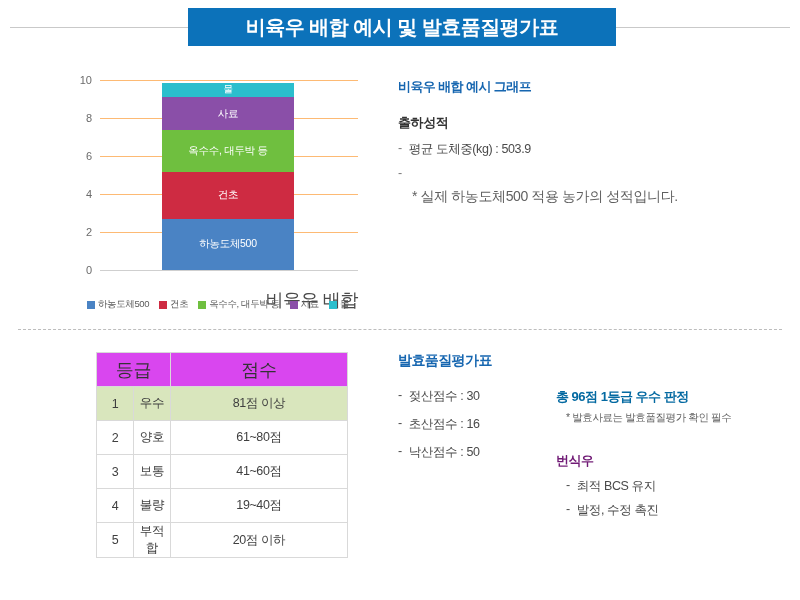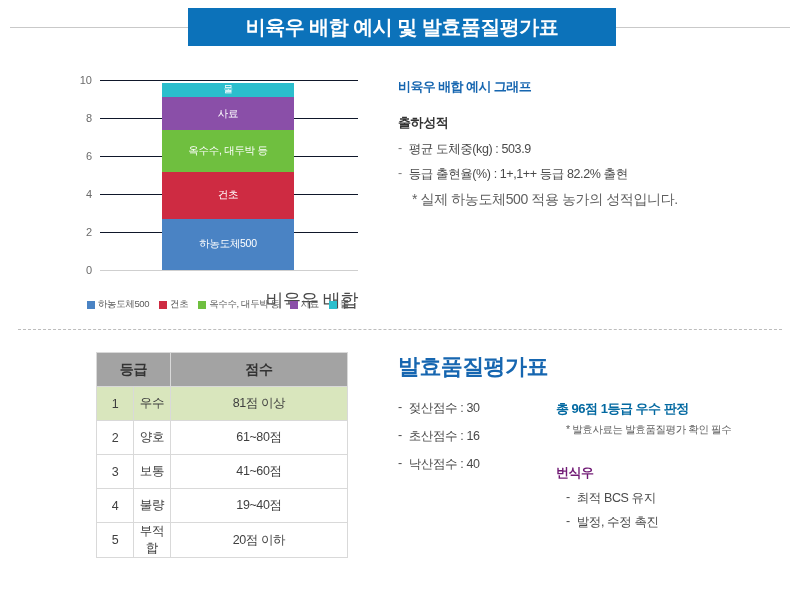--- a/index.html
+++ b/index.html
@@ -26,21 +26,21 @@
   }
   .banner-line{
     position:absolute;top:19px;height:1px;background:#c9c9c9;
   }
   .banner-line.left{left:10px;width:178px;}
   .banner-line.right{left:616px;width:174px;}
 
   
   .chart-area{position:absolute;left:58px;top:70px;width:320px;height:250px;}
   .plot{position:absolute;left:42px;top:10px;width:258px;height:190px;}
-  .gridline{position:absolute;left:0;width:258px;height:1px;background:#0f172a;}
+  .gridline{position:absolute;left:0;width:258px;height:1px;background:#fdba74;}
   .axis-base{position:absolute;left:0;width:258px;height:1px;background:#cfcfcf;}
   .ytick{
     position:absolute;right:100%;margin-right:8px;
     font-size:11px;color:#6b6b6b;transform:translateY(-50%);
     white-space:nowrap;
   }
   .bar{
     position:absolute;left:62px;width:132px;bottom:0;
     display:flex;flex-direction:column;
   }
@@ -94,30 +94,30 @@
   table.grade{border-collapse:collapse;width:252px;table-layout:fixed;}
   table.grade th,table.grade td{
     border:1px solid #d9d9d9;
     text-align:center;
     font-size:12.5px;
     color:#3f3f3f;
     height:33px;
     letter-spacing:-0.4px;
     padding:0;
   }
-  table.grade th{background:#a3a3a3;font-weight:bold;font-size:14px;color:#333;}
+  table.grade th{background:#d946ef;font-weight:normal;font-size:18px;color:#333;}
   tr.row-highlight td{background:#d9e6bd;}
   .col-num{width:52px;}
   .col-name{width:74px;}
   .col-score{width:126px;}
 
   
   .right-bottom{position:absolute;left:398px;top:352px;width:392px;}
   .rb-head{
-    color:#1666B0;font-size:22px;font-weight:bold;letter-spacing:-0.6px;
+    color:#1666B0;font-size:14px;font-weight:bold;letter-spacing:-0.6px;
     margin:0 0 18px 0;
   }
   .rb-cols{display:flex;gap:26px;}
   .rb-left{width:132px;}
   .rb-right{width:230px;}
   .score-line{
     font-size:12.5px;color:#4a4a4a;letter-spacing:-0.4px;
     margin:0 0 11px 0;display:flex;gap:7px;
   }
   .verdict{
@@ -209,21 +209,20 @@
 
   <div class="right-top">
     <h2 class="sec-head">비육우 배합 예시 그래프</h2>
     <h3 class="sub-head">출하성적</h3>
     <p class="bullet">
       <span class="dash">-</span>
       <span>평균 도체중(kg) : 503.9</span>
     </p>
     <p class="bullet">
       <span class="dash">-</span>
-      <span>등급 출현율(%) : 1+,1++ 등급 82.2% 출현</span>
     </p>
     <p class="note">* 실제 하농도체500 적용 농가의 성적입니다.</p>
   </div>
 
   <div class="divider"></div>
 
   <div class="table-wrap">
     <table class="grade">
       <thead>
         <tr>
@@ -269,21 +268,21 @@
         <p class="score-line">
           <span class="dash">-</span>
           <span>젖산점수 : 30</span>
         </p>
         <p class="score-line">
           <span class="dash">-</span>
           <span>초산점수 : 16</span>
         </p>
         <p class="score-line">
           <span class="dash">-</span>
-          <span>낙산점수 : 40</span>
+          <span>낙산점수 : 50</span>
         </p>
       </div>
 
       <div class="rb-right">
         <p class="verdict">총 96점 1등급 우수 판정</p>
         <p class="verdict-note">* 발효사료는 발효품질평가 확인 필수</p>
         <p class="breed-head">번식우</p>
         <p class="breed-item">
           <span class="dash">-</span>
           <span>최적 BCS 유지</span>

